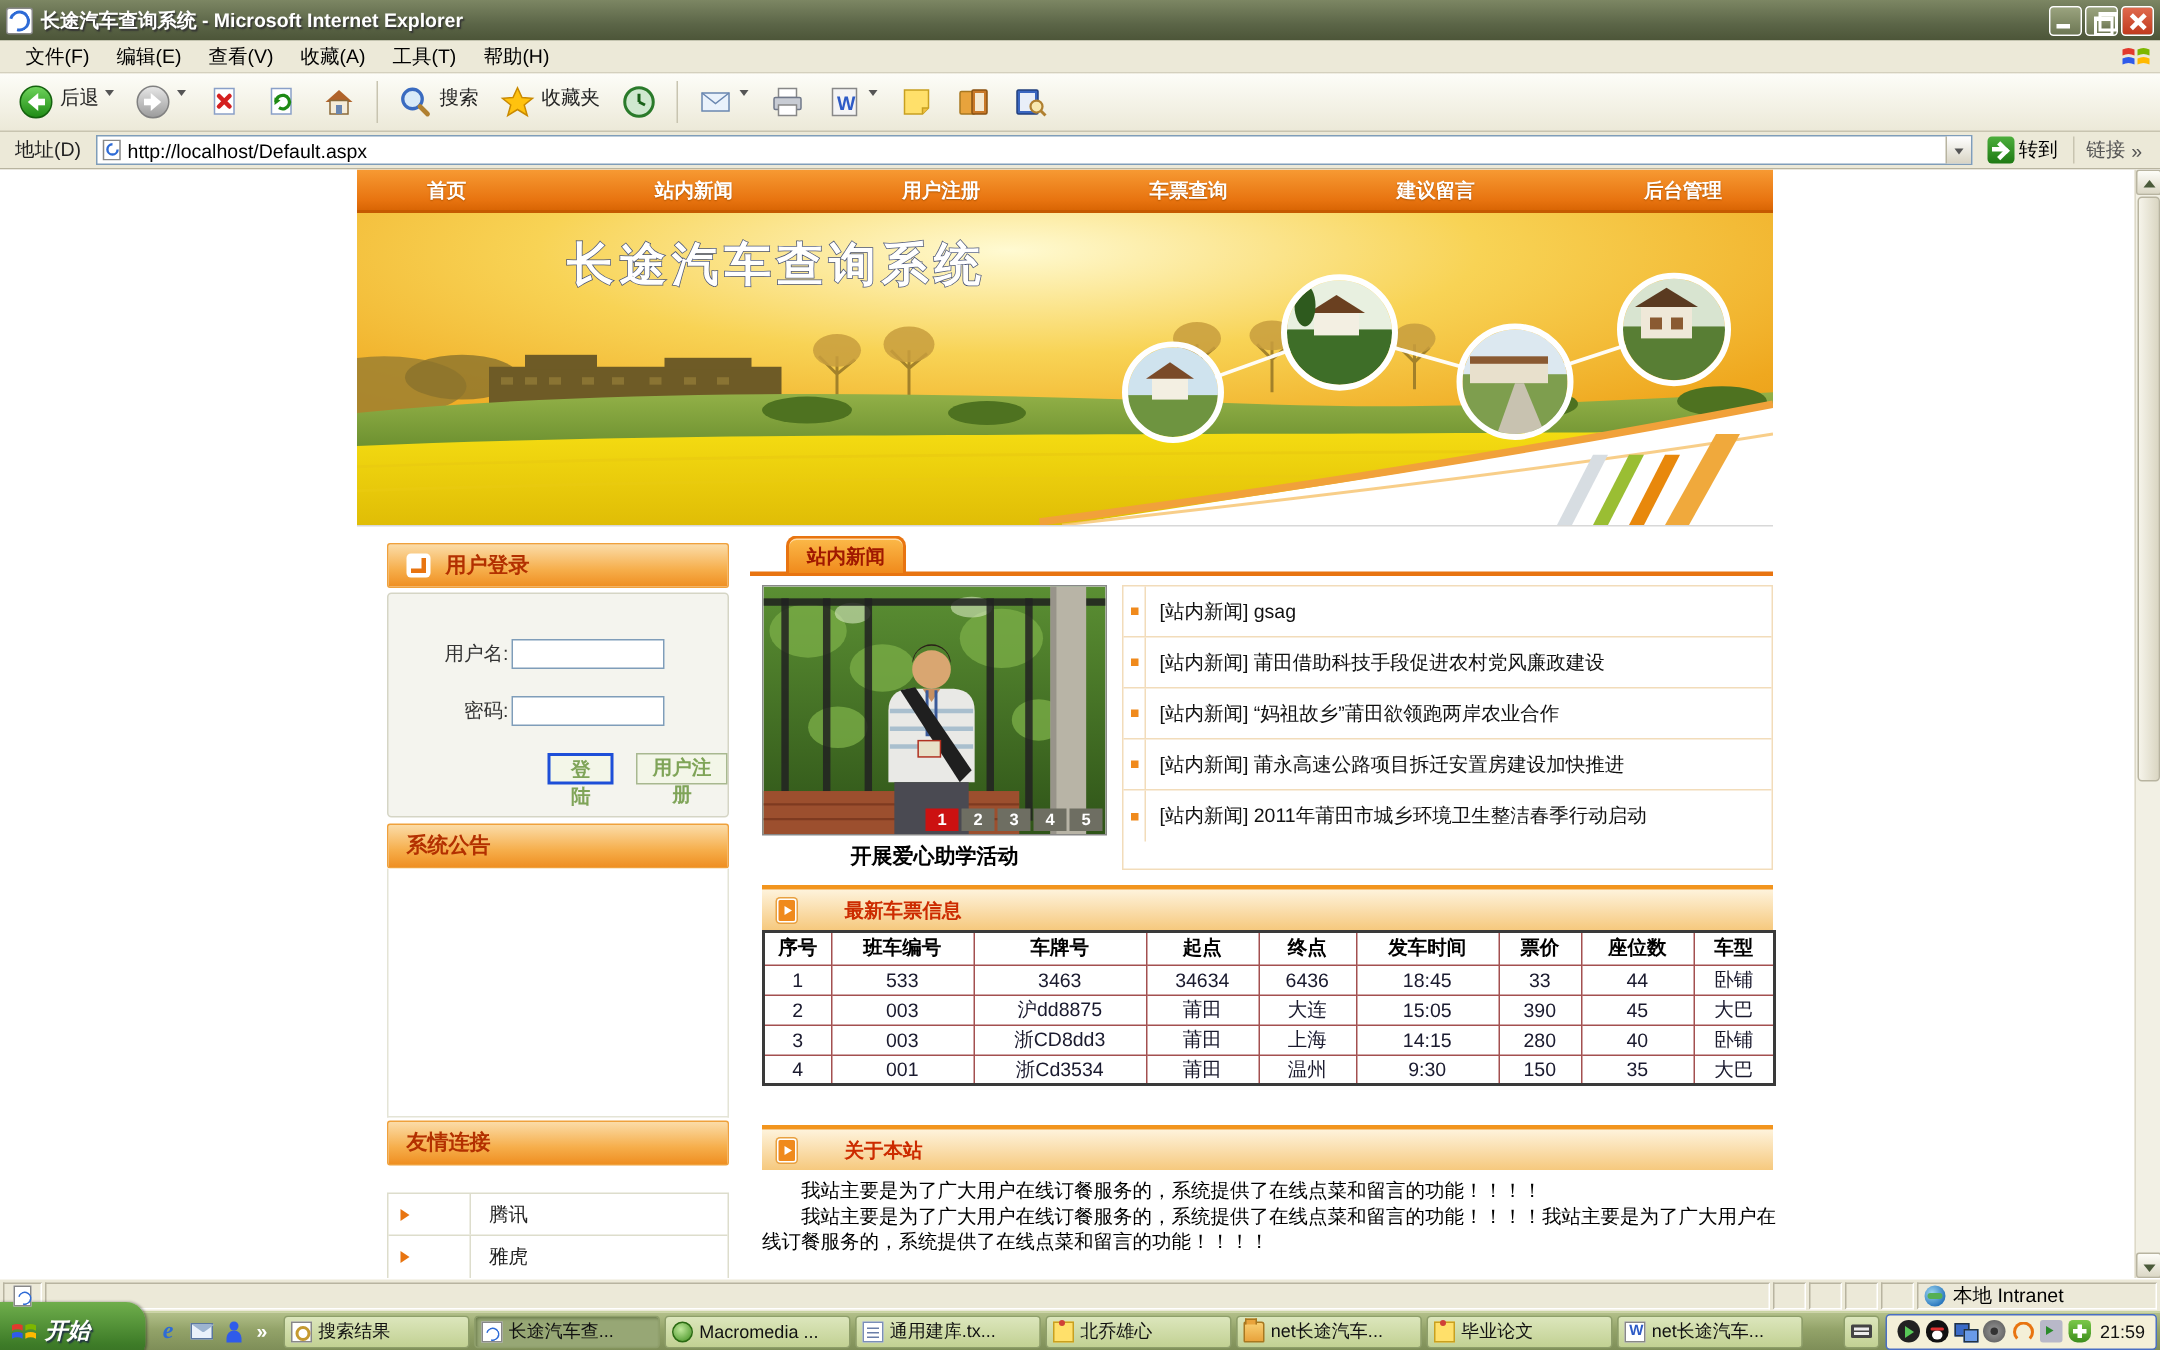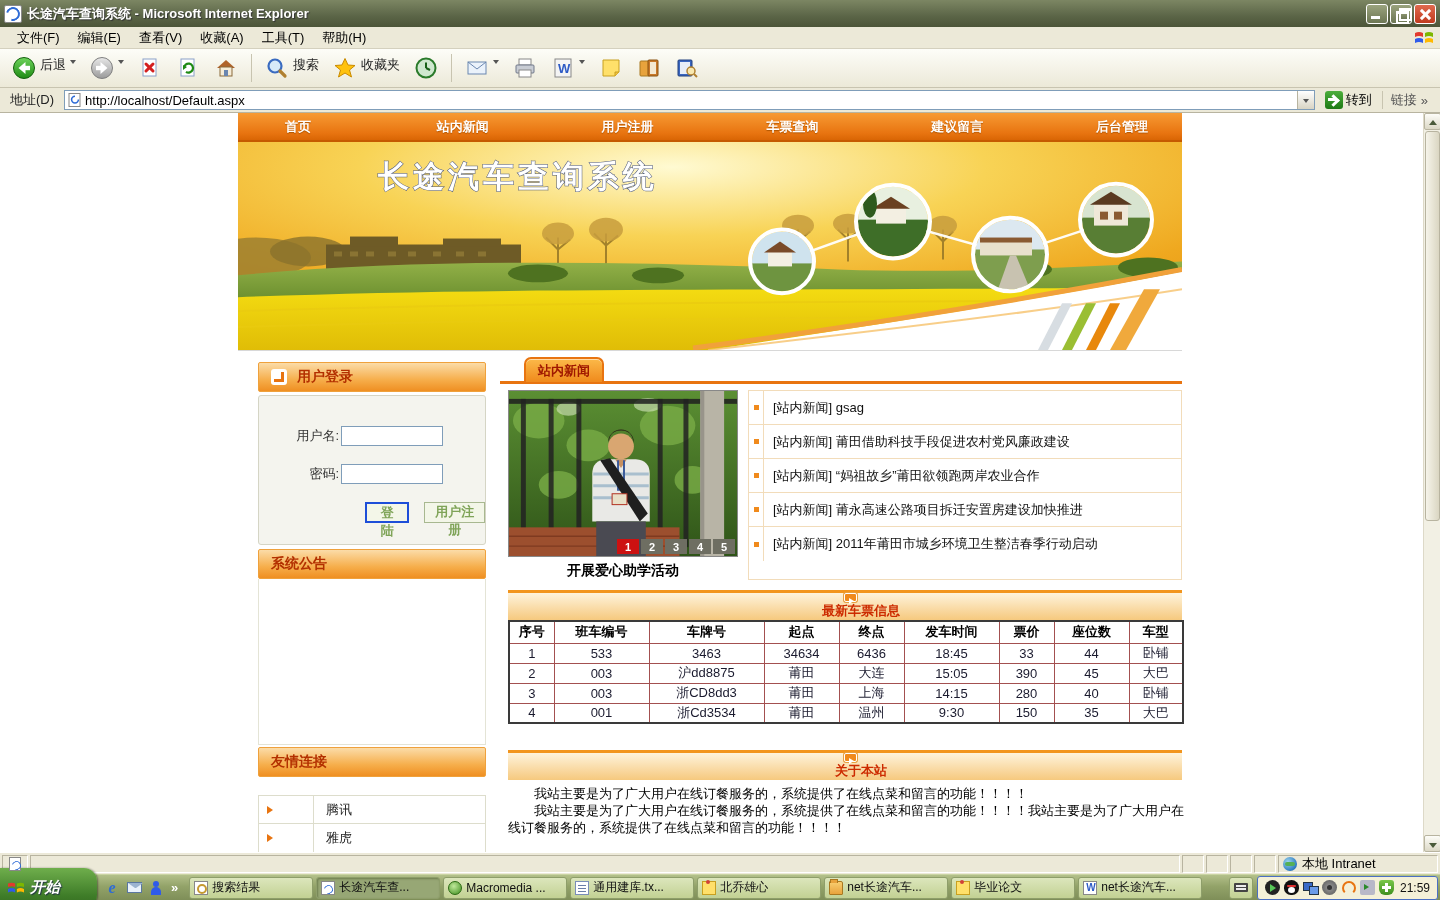--- a/index.html
+++ b/index.html
@@ -109,21 +109,21 @@
 
   .news-list { flex:1; margin-left:10px; border:1px solid #F2DCBA; }
   .news-item { height:34px; display:flex; align-items:stretch; border-bottom:1px solid #F2DCBA; cursor:pointer; }
   .news-item:last-child { border-bottom:none; }
   .nbul { width:15px; border-right:1px solid #F2DCBA; display:flex; align-items:center; justify-content:center; }
   .nbul::before { content:""; width:5px; height:5px; background:#F08A1C; }
   .ntext { display:flex; align-items:center; padding-left:9px; color:#111; font-size:13px; white-space:nowrap; overflow:hidden; }
 
   
   .section { margin-top:10px; padding-left:8px; }
-  .section-bar { height:30px; border-top:3px solid #F2951E; background:linear-gradient(#FEF3DC,#F6C97E); display:flex; align-items:center;flex-direction:column; }
+  .section-bar { height:30px; border-top:3px solid #F2951E; background:linear-gradient(#FEF3DC,#F6C97E); display:flex; align-items:center; }
   .sec-ic { width:13px; height:16px; margin-left:10px; background:#F08A1C; border:1px solid #fff; box-shadow:0 0 0 1px #E8A040; border-radius:2px; position:relative; }
   .sec-ic::after { content:""; position:absolute; left:4px; top:4px; border:3px solid transparent; border-left:5px solid #fff; }
   .sec-title { color:#CC2B00; font-weight:bold; font-size:13px; margin-left:32px; }
 
   table.tickets { width:674px; border-collapse:collapse; border:2px solid #3A3A3A; background:#fff; table-layout:fixed; }
   table.tickets th, table.tickets td { border:1px solid #A35050; height:20px; text-align:center; font-size:13px; color:#1A1A2E; overflow:hidden; white-space:nowrap; }
   table.tickets th { font-weight:bold; color:#000; height:22px; }
 
   .about-text { padding:5px 0 0 0; width:682px; }
   .about-text p { text-indent:2em; font-size:13px; line-height:17px; color:#000; }

